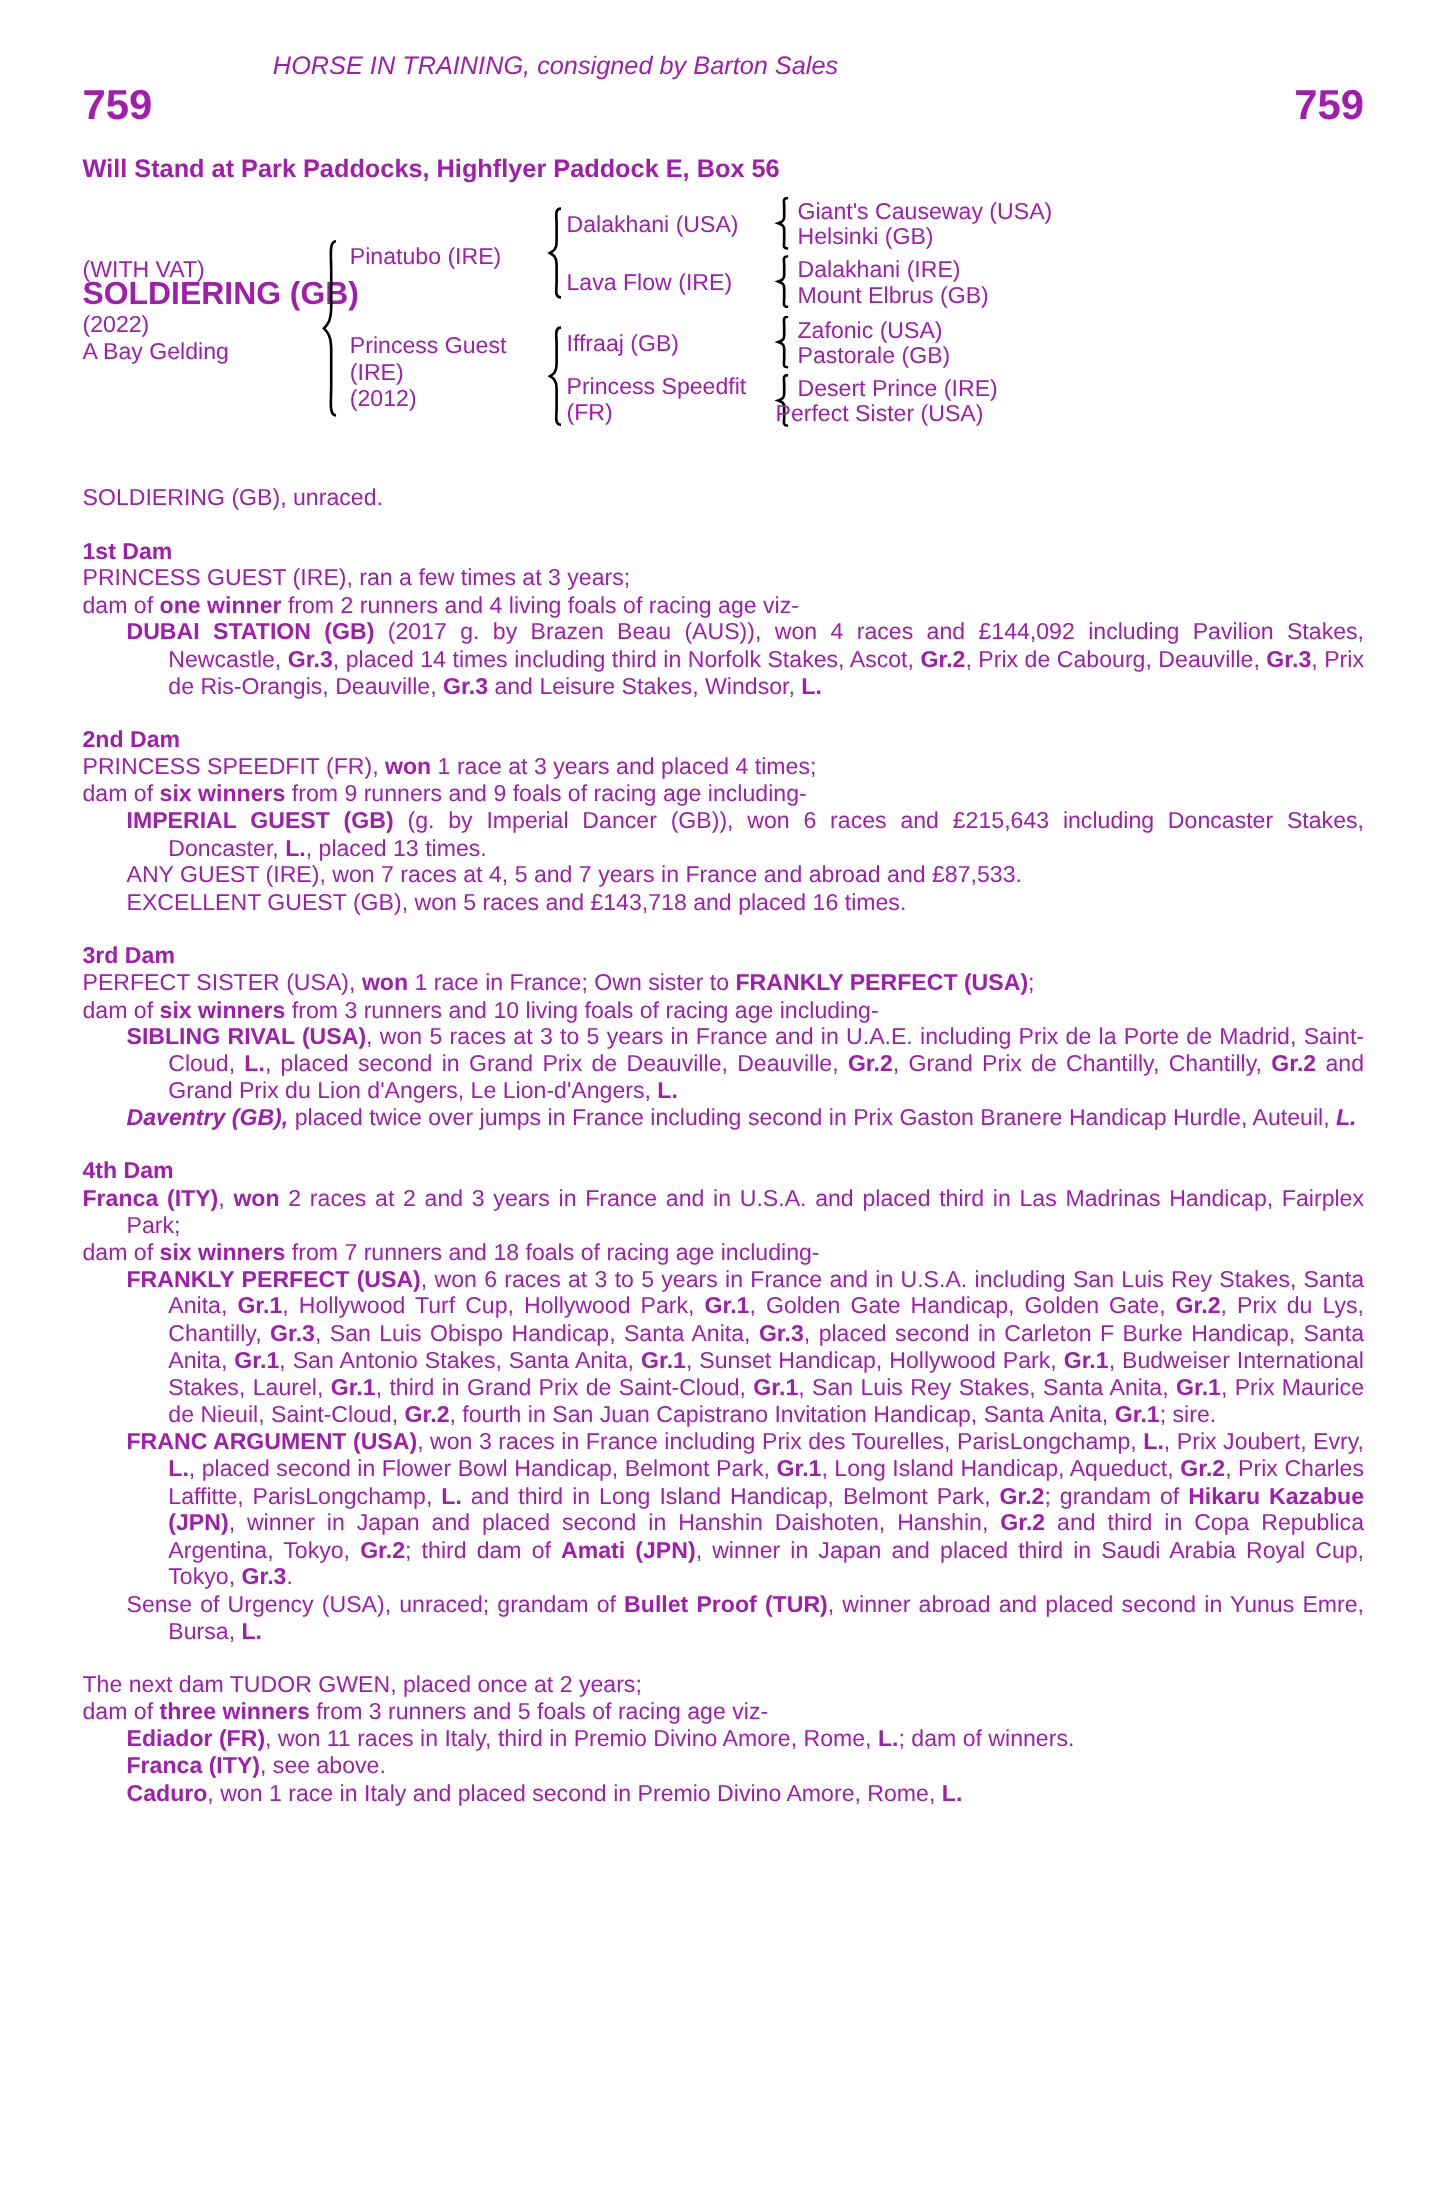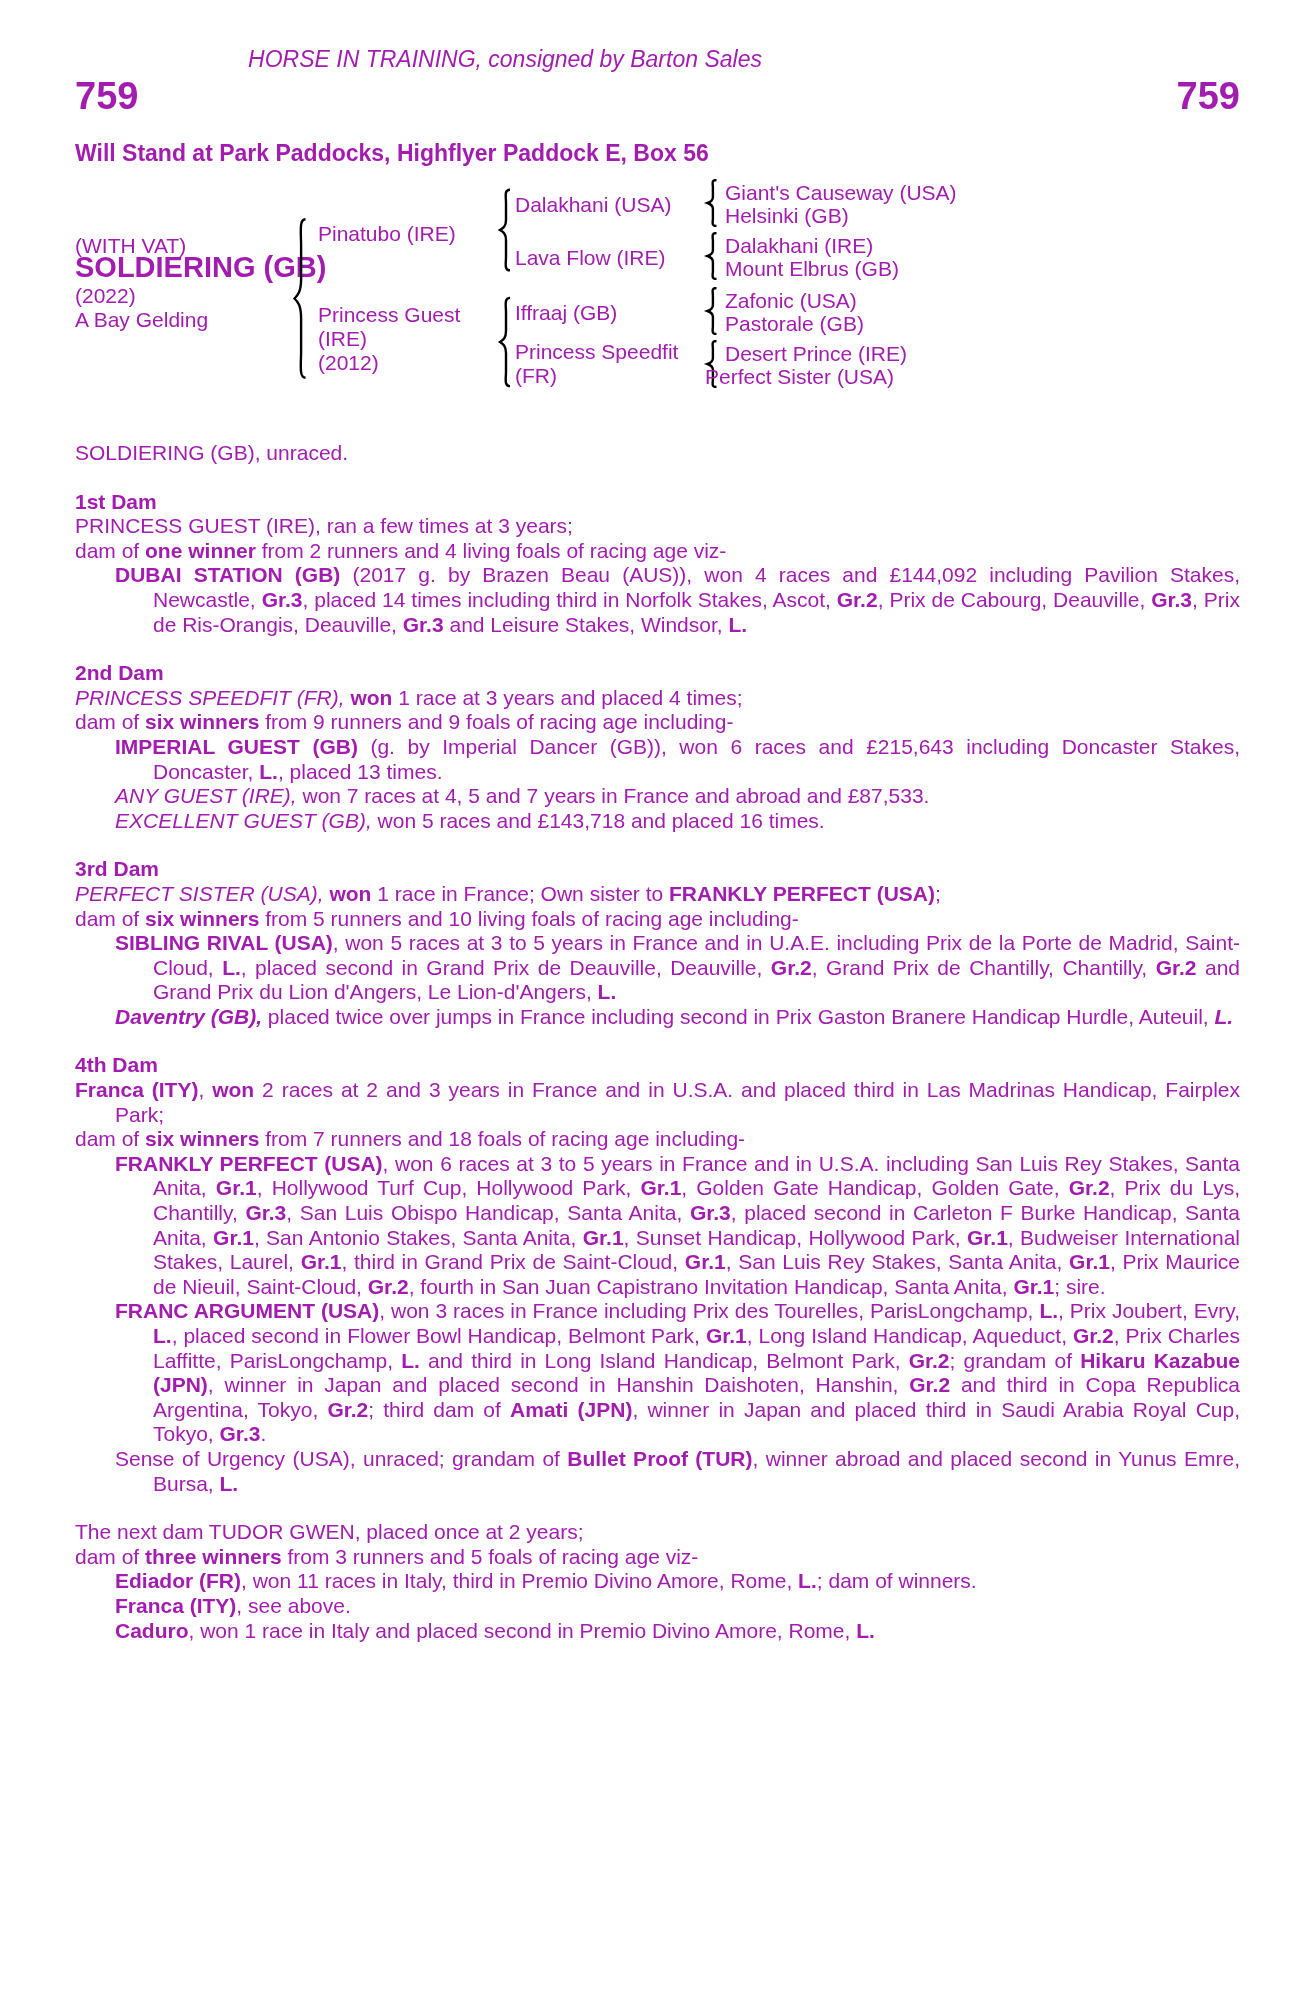--- a/index.html
+++ b/index.html
@@ -39,21 +39,21 @@
     margin-top:50px;
     font-size:21px;line-height:24.6px;
   }
   .b-heading{font-weight:bold;}
   .b-spacer{height:24px;}
   .b-para{margin:0;}
   .p-flush{padding-left:40px;text-indent:-40px;text-align:justify;}
   .p-entry{padding-left:78px;text-indent:-38px;text-align:justify;}
   .rn{font-weight:normal;font-style:normal;}
   .rb{font-weight:bold;}
-  .ri{font-style:italic;margin-top:33px;}
+  .ri{margin-top:33px;}
   .rbi{font-weight:bold;font-style:italic;}
 </style>
 </head>
 <body>
 
 <div class="page">
 
   <div class="header-title">HORSE IN TRAINING, consigned by Barton Sales</div>
 
   <div class="lot-row">
@@ -125,21 +125,21 @@
       <div class="b-spacer"></div>
       <div class="b-heading">2nd Dam</div>
       <p class="b-para p-flush"><span class="ri">PRINCESS SPEEDFIT (FR),</span><span class="rn"> </span><span class="rb">won</span><span class="rn"> 1 race at 3 years and placed 4 times;</span></p>
       <p class="b-para p-flush"><span class="rn">dam of </span><span class="rb">six winners</span><span class="rn"> from 9 runners and 9 foals of racing age including-</span></p>
       <p class="b-para p-entry"><span class="rb">IMPERIAL GUEST (GB)</span><span class="rn"> (g. by Imperial Dancer (GB)), won 6 races and £215,643 including Doncaster Stakes, Doncaster, </span><span class="rb">L.</span><span class="rn">, placed 13 times.</span></p>
       <p class="b-para p-entry"><span class="ri">ANY GUEST (IRE),</span><span class="rn"> won 7 races at 4, 5 and 7 years in France and abroad and £87,533.</span></p>
       <p class="b-para p-entry"><span class="ri">EXCELLENT GUEST (GB),</span><span class="rn"> won 5 races and £143,718 and placed 16 times.</span></p>
       <div class="b-spacer"></div>
       <div class="b-heading">3rd Dam</div>
       <p class="b-para p-flush"><span class="ri">PERFECT SISTER (USA),</span><span class="rn"> </span><span class="rb">won</span><span class="rn"> 1 race in France; Own sister to </span><span class="rb">FRANKLY PERFECT (USA)</span><span class="rn">;</span></p>
-      <p class="b-para p-flush"><span class="rn">dam of </span><span class="rb">six winners</span><span class="rn"> from 5 runners and 10 living foals of racing age including-</span></p>
+      <p class="b-para p-flush"><span class="rn">dam of </span><span class="rb">six winners</span><span class="rn"> from 3 runners and 10 living foals of racing age including-</span></p>
       <p class="b-para p-entry"><span class="rb">SIBLING RIVAL (USA)</span><span class="rn">, won 5 races at 3 to 5 years in France and in U.A.E. including Prix de la Porte de Madrid, Saint-Cloud, </span><span class="rb">L.</span><span class="rn">, placed second in Grand Prix de Deauville, Deauville, </span><span class="rb">Gr.2</span><span class="rn">, Grand Prix de Chantilly, Chantilly, </span><span class="rb">Gr.2</span><span class="rn"> and Grand Prix du Lion d'Angers, Le Lion-d'Angers, </span><span class="rb">L.</span></p>
       <p class="b-para p-entry"><span class="rbi">Daventry (GB),</span><span class="rn"> placed twice over jumps in France including second in Prix Gaston Branere Handicap Hurdle, Auteuil, </span><span class="rbi">L.</span></p>
       <div class="b-spacer"></div>
       <div class="b-heading">4th Dam</div>
       <p class="b-para p-flush"><span class="rb">Franca (ITY)</span><span class="rn">, </span><span class="rb">won</span><span class="rn"> 2 races at 2 and 3 years in France and in U.S.A. and placed third in Las Madrinas Handicap, Fairplex Park;</span></p>
       <p class="b-para p-flush"><span class="rn">dam of </span><span class="rb">six winners</span><span class="rn"> from 7 runners and 18 foals of racing age including-</span></p>
       <p class="b-para p-entry"><span class="rb">FRANKLY PERFECT (USA)</span><span class="rn">, won 6 races at 3 to 5 years in France and in U.S.A. including San Luis Rey Stakes, Santa Anita, </span><span class="rb">Gr.1</span><span class="rn">, Hollywood Turf Cup, Hollywood Park, </span><span class="rb">Gr.1</span><span class="rn">, Golden Gate Handicap, Golden Gate, </span><span class="rb">Gr.2</span><span class="rn">, Prix du Lys, Chantilly, </span><span class="rb">Gr.3</span><span class="rn">, San Luis Obispo Handicap, Santa Anita, </span><span class="rb">Gr.3</span><span class="rn">, placed second in Carleton F Burke Handicap, Santa Anita, </span><span class="rb">Gr.1</span><span class="rn">, San Antonio Stakes, Santa Anita, </span><span class="rb">Gr.1</span><span class="rn">, Sunset Handicap, Hollywood Park, </span><span class="rb">Gr.1</span><span class="rn">, Budweiser International Stakes, Laurel, </span><span class="rb">Gr.1</span><span class="rn">, third in Grand Prix de Saint-Cloud, </span><span class="rb">Gr.1</span><span class="rn">, San Luis Rey Stakes, Santa Anita, </span><span class="rb">Gr.1</span><span class="rn">, Prix Maurice de Nieuil, Saint-Cloud, </span><span class="rb">Gr.2</span><span class="rn">, fourth in San Juan Capistrano Invitation Handicap, Santa Anita, </span><span class="rb">Gr.1</span><span class="rn">; sire.</span></p>
       <p class="b-para p-entry"><span class="rb">FRANC ARGUMENT (USA)</span><span class="rn">, won 3 races in France including Prix des Tourelles, ParisLongchamp, </span><span class="rb">L.</span><span class="rn">, Prix Joubert, Evry, </span><span class="rb">L.</span><span class="rn">, placed second in Flower Bowl Handicap, Belmont Park, </span><span class="rb">Gr.1</span><span class="rn">, Long Island Handicap, Aqueduct, </span><span class="rb">Gr.2</span><span class="rn">, Prix Charles Laffitte, ParisLongchamp, </span><span class="rb">L.</span><span class="rn"> and third in Long Island Handicap, Belmont Park, </span><span class="rb">Gr.2</span><span class="rn">; grandam of </span><span class="rb">Hikaru Kazabue (JPN)</span><span class="rn">, winner in Japan and placed second in Hanshin Daishoten, Hanshin, </span><span class="rb">Gr.2</span><span class="rn"> and third in Copa Republica Argentina, Tokyo, </span><span class="rb">Gr.2</span><span class="rn">; third dam of </span><span class="rb">Amati (JPN)</span><span class="rn">, winner in Japan and placed third in Saudi Arabia Royal Cup, Tokyo, </span><span class="rb">Gr.3</span><span class="rn">.</span></p>
       <p class="b-para p-entry"><span class="rn">Sense of Urgency (USA), unraced; grandam of </span><span class="rb">Bullet Proof (TUR)</span><span class="rn">, winner abroad and placed second in Yunus Emre, Bursa, </span><span class="rb">L.</span></p>
       <div class="b-spacer"></div>

